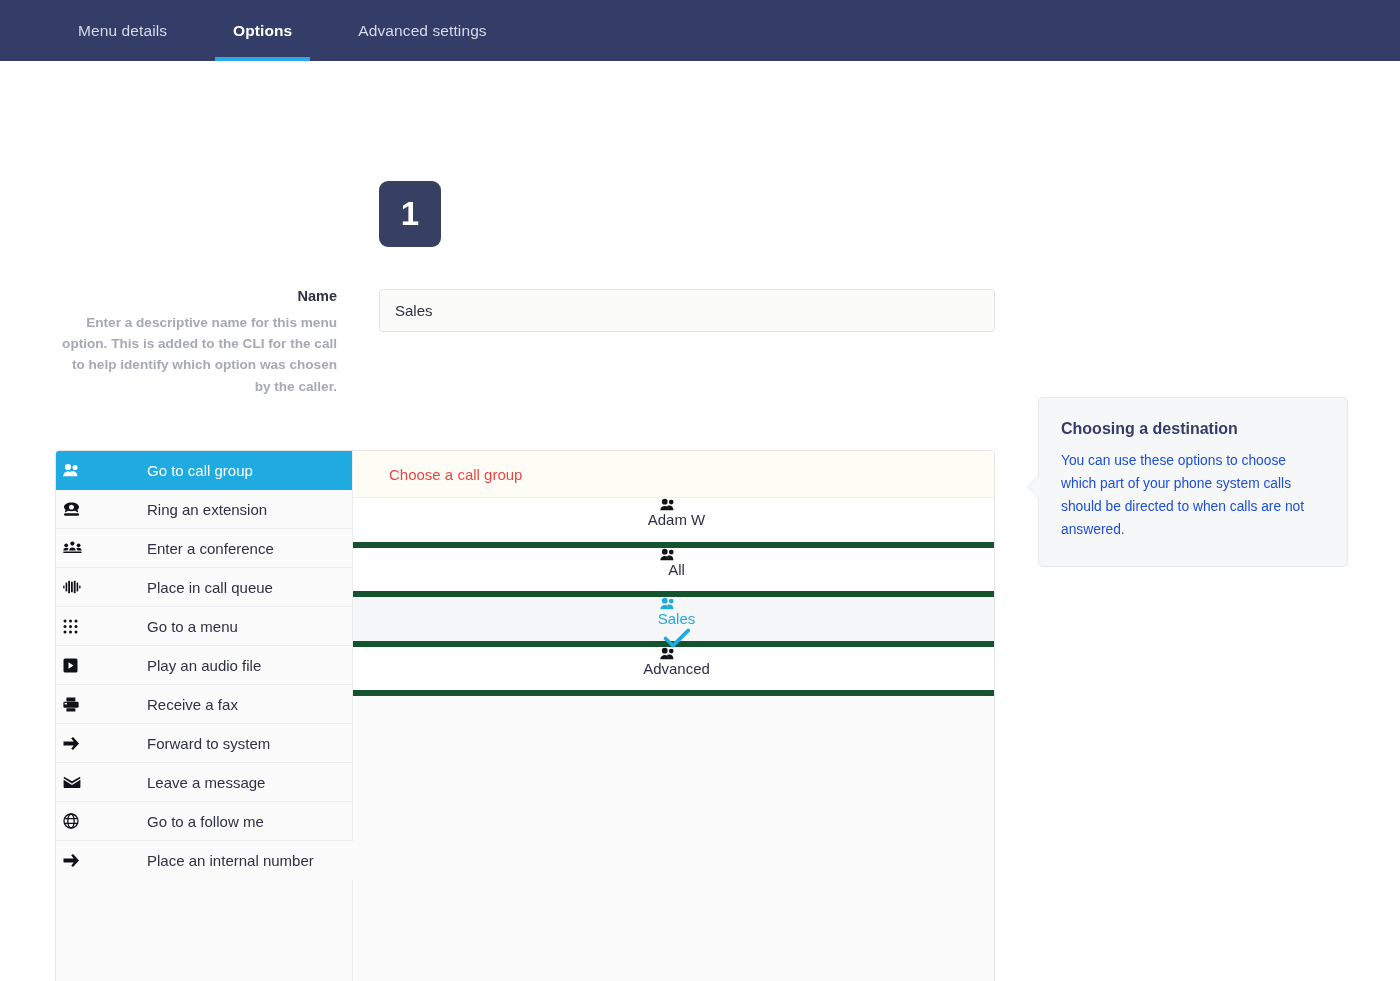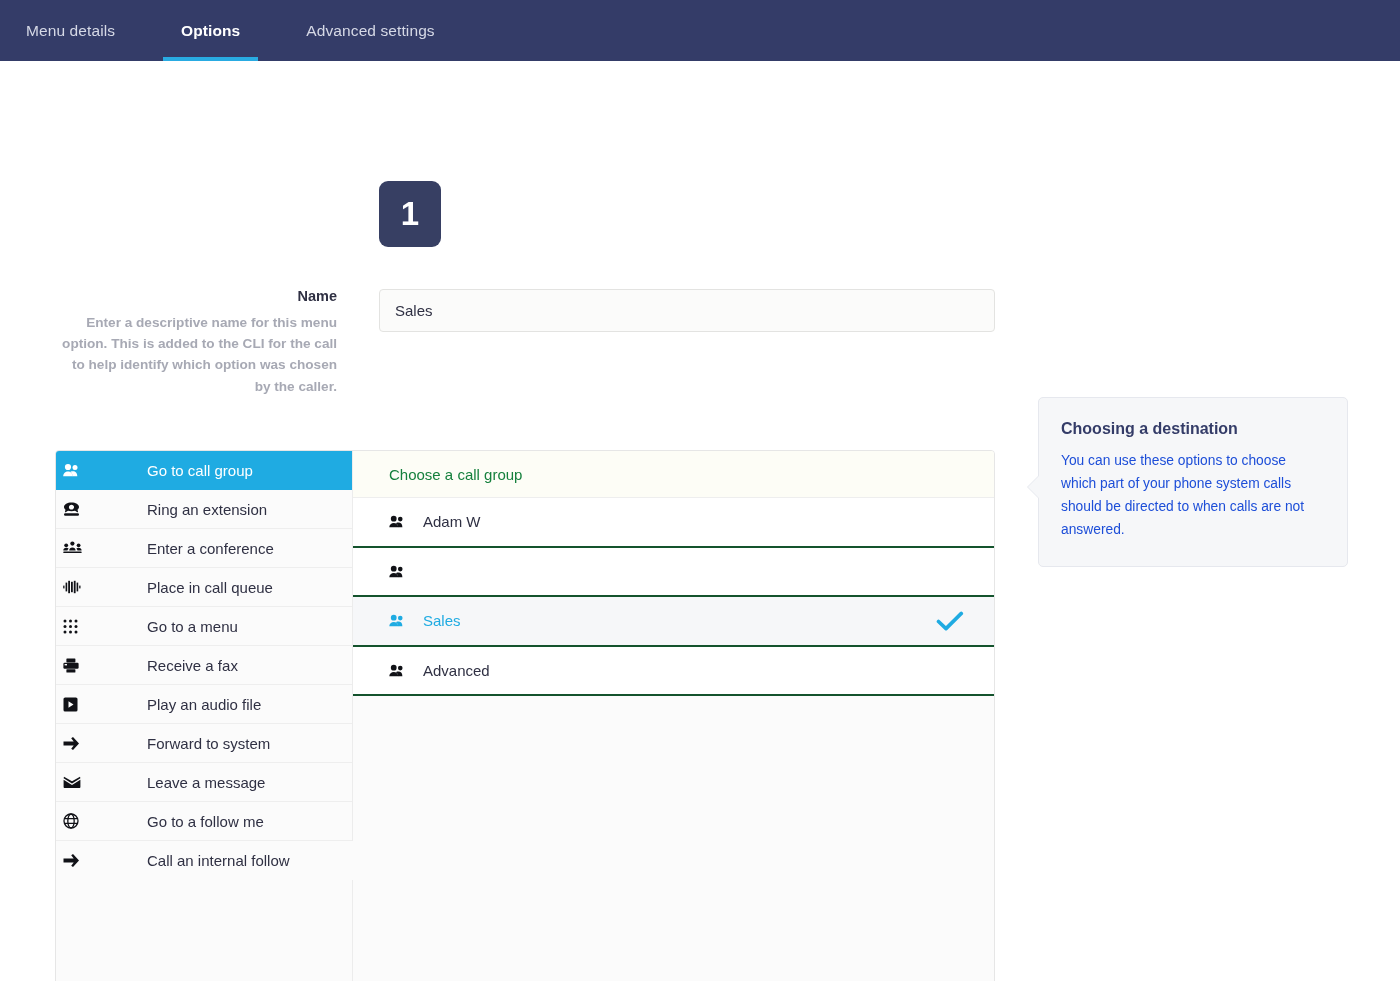--- a/index.html
+++ b/index.html
@@ -12,21 +12,21 @@
     color: #2f3043;
     overflow: hidden;
   }
 
   
   .topbar {
     height: 61px;
     background: #343c68;
     display: flex;
     align-items: stretch;
-    padding-left: 26px;
+    padding-left: 78px;
     position: relative;
   }
   .tab {
     display: flex;
     align-items: center;
     padding: 0 18px;
     color: #d6d9e6;
     font-size: 15.5px;
     letter-spacing: .1px;
     position: relative;
@@ -150,34 +150,35 @@
     border-right: none;
   }
 
   .group-head {
     height: 47px;
     display: flex;
     align-items: center;
     padding-left: 36px;
     background: #fdfdf6;
     border-bottom: 1px solid #eeeeee;
-    color: #15803d;
+    color: #ef4444;
     font-size: 15px;
   }
   .grp-row {
     height: 49.5px;
     display: flex;
     align-items: center;
     padding-left: 36px;
     padding-right: 30px;
-    border-bottom: 2px solid #14532d;
+    border-bottom: 6px solid #14532d;
     font-size: 15px;
     color: #2f3043;
     background: #ffffff;
     cursor: pointer;
+    flex-direction: column;
   }
   .grp-row.selected { background: #f6f7f9; color: #1fabe2; }
   .grp-row .ic {
     width: 24px; flex: none; margin-right: 10px;
     color: #111217; display: flex; align-items: center;
   }
   .grp-row.selected .ic { color: #1fabe2; }
   .grp-row .nm { flex: 1; }
   .check { color: #1fabe2; display: flex; align-items: center; }
 
@@ -318,42 +319,42 @@
             <circle cx="2" cy="13" r="1.5"></circle>
               <circle cx="7.5" cy="13" r="1.5"></circle>
               <circle cx="13" cy="13" r="1.5"></circle>
           </svg>
         </span>
         <span>Go to a menu</span>
       </div>
 
       <div class="opt-row">
         <span class="ic">
+          <svg width="15" height="15" viewBox="0 0 15 15" fill="currentColor">
+            <rect x="0.5" y="0.5" width="14" height="14" rx="1.6"></rect>
+            <path d="M5.5 4.2l5 3.3-5 3.3z" fill="#fbfbfb"></path>
+          </svg>
+        </span>
+        <span>Play an audio file</span>
+      </div>
+
+      <div class="opt-row">
+        <span class="ic">
           <svg width="16" height="15" viewBox="0 0 16 15" fill="currentColor">
             <rect x="3.4" y="0.4" width="9" height="4" rx="0.6"></rect>
             <rect x="0.4" y="4.8" width="15.2" height="6" rx="1.2"></rect>
             <rect x="1.6" y="6" width="2.4" height="1.4" fill="#fbfbfb"></rect>
             <rect x="3.4" y="11.2" width="9" height="3.4" rx="0.6"></rect>
           </svg>
         </span>
         <span>Receive a fax</span>
       </div>
 
       <div class="opt-row">
         <span class="ic">
-          <svg width="15" height="15" viewBox="0 0 15 15" fill="currentColor">
-            <rect x="0.5" y="0.5" width="14" height="14" rx="1.6"></rect>
-            <path d="M5.5 4.2l5 3.3-5 3.3z" fill="#fbfbfb"></path>
-          </svg>
-        </span>
-        <span>Play an audio file</span>
-      </div>
-
-      <div class="opt-row">
-        <span class="ic">
           <svg width="18" height="13" viewBox="0 0 18 13" fill="currentColor">
             <path d="M0.5 4.6h10.2L8.2 1.3 10 0l6 6.5-6 6.5-1.8-1.3 2.5-3.3H0.5z"></path>
           </svg>
         </span>
         <span>Forward to system</span>
       </div>
 
       <div class="opt-row">
         <span class="ic">
           <svg width="18" height="13" viewBox="0 0 18 13" fill="currentColor">
@@ -374,21 +375,21 @@
         </span>
         <span>Go to a follow me</span>
       </div>
 
       <div class="opt-row full-width">
         <span class="ic">
           <svg width="18" height="13" viewBox="0 0 18 13" fill="currentColor">
             <path d="M0.5 4.6h10.2L8.2 1.3 10 0l6 6.5-6 6.5-1.8-1.3 2.5-3.3H0.5z"></path>
           </svg>
         </span>
-        <span>Call an internal follow</span>
+        <span>Place an internal number</span>
       </div>
 
     </div>
 
     <div class="col-right">
 
       <div class="group-head">
         <span>Choose a call group</span>
       </div>
 
@@ -406,20 +407,21 @@
 
       <div class="grp-row">
         <span class="ic">
           <svg width="16" height="13" viewBox="0 0 17 14" fill="currentColor">
             <circle cx="5" cy="4" r="3.1"></circle>
               <circle cx="12" cy="4.4" r="2.5"></circle>
             <path d="M0.2 13.2c0-3 2.2-4.7 4.8-4.7s4.8 1.7 4.8 4.7z"></path>
             <path d="M9.6 13.2c-.1-2.2-1-3.6-2.3-4.4.9-.5 1.9-.6 2.7-.6 2.4 0 4.3 1.5 4.3 5z"></path>
           </svg>
         </span>
+        <span class="nm">All</span>
       </div>
 
       <div class="grp-row selected">
         <span class="ic">
           <svg width="16" height="13" viewBox="0 0 17 14" fill="currentColor">
             <circle cx="5" cy="4" r="3.1"></circle>
               <circle cx="12" cy="4.4" r="2.5"></circle>
             <path d="M0.2 13.2c0-3 2.2-4.7 4.8-4.7s4.8 1.7 4.8 4.7z"></path>
             <path d="M9.6 13.2c-.1-2.2-1-3.6-2.3-4.4.9-.5 1.9-.6 2.7-.6 2.4 0 4.3 1.5 4.3 5z"></path>
           </svg>

